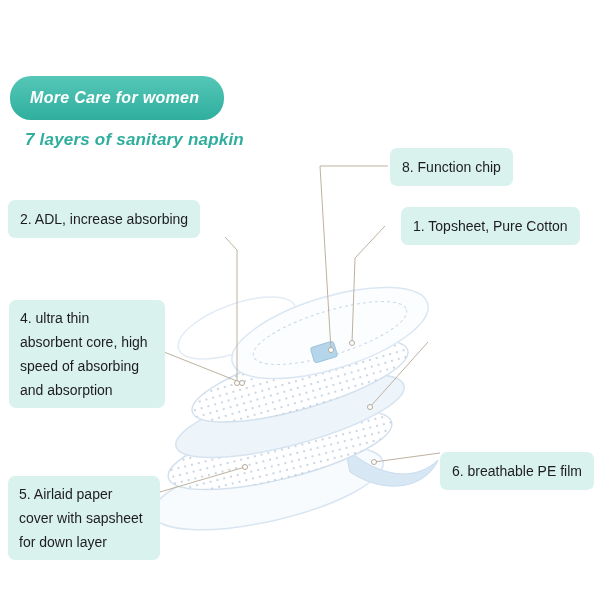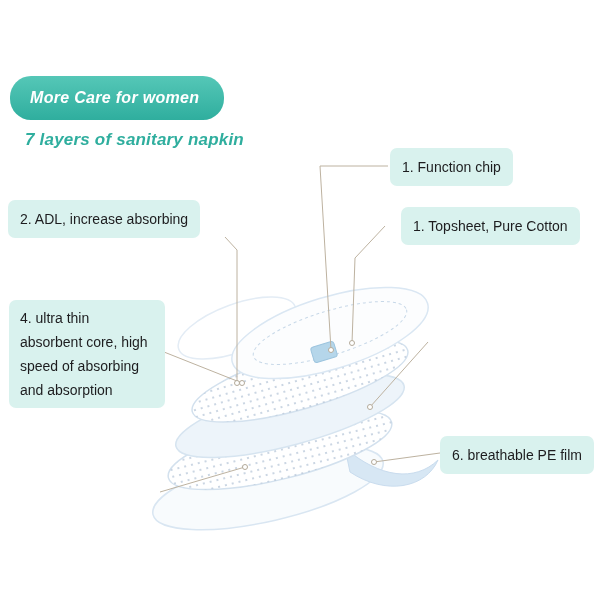--- a/index.html
+++ b/index.html
@@ -23,21 +23,21 @@
     position:absolute;background:var(--label_bg,#d9f2ee);border-radius:7px;
     color:var(--label_text,#1d1d1f);font-size:14px;line-height:24px;
     padding:6px 11px;box-sizing:border-box;
   }
   .c-one{white-space:nowrap;line-height:22px;padding:8px 12px;}
   #label-7{left:390px;top:148px;}
   #label-2{left:8px;top:200px;}
   #label-1{left:385px;top:207px;margin-left:16px;}
   #label-4{left:9px;top:300px;width:156px;}
   #label-3{left:428px;top:310px;width:152px;}
-  #label-6{left:440px;top:436px;}
+  #label-6{left:440px;top:452px;}
   #label-5{left:8px;top:476px;width:152px;}
   svg.illu{position:absolute;left:0;top:0;z-index:0;}
   .callout{z-index:2;}
   .banner,.subtitle{z-index:2;border-radius:21px;}
 </style>
 </head>
 <body>
 
 <div id="stage">
 
@@ -96,19 +96,20 @@
       <circle cx="245" cy="467" r="2.5"></circle>
     </g>
   </svg>
 
   <div class="banner">
     <span>More Care for women</span>
   </div>
 
   <div class="subtitle">7 layers of sanitary napkin</div>
 
-  <div id="label-7" class="callout c-one">1. Function chip</div>
+  <div id="label-7" class="callout c-one">8. Function chip</div>
   <div id="label-2" class="callout c-one">2. ADL, increase absorbing</div>
   <div id="label-1" class="callout c-one">1. Topsheet, Pure Cotton</div>
   <div id="label-4" class="callout">4. ultra thin absorbent core, high speed of absorbing and absorption</div>
   <div id="label-6" class="callout c-one">6. breathable PE film</div>
+  <div id="label-5" class="callout">5. Airlaid paper cover with sapsheet for down layer</div>
 
 </div>
 
 </body></html>

